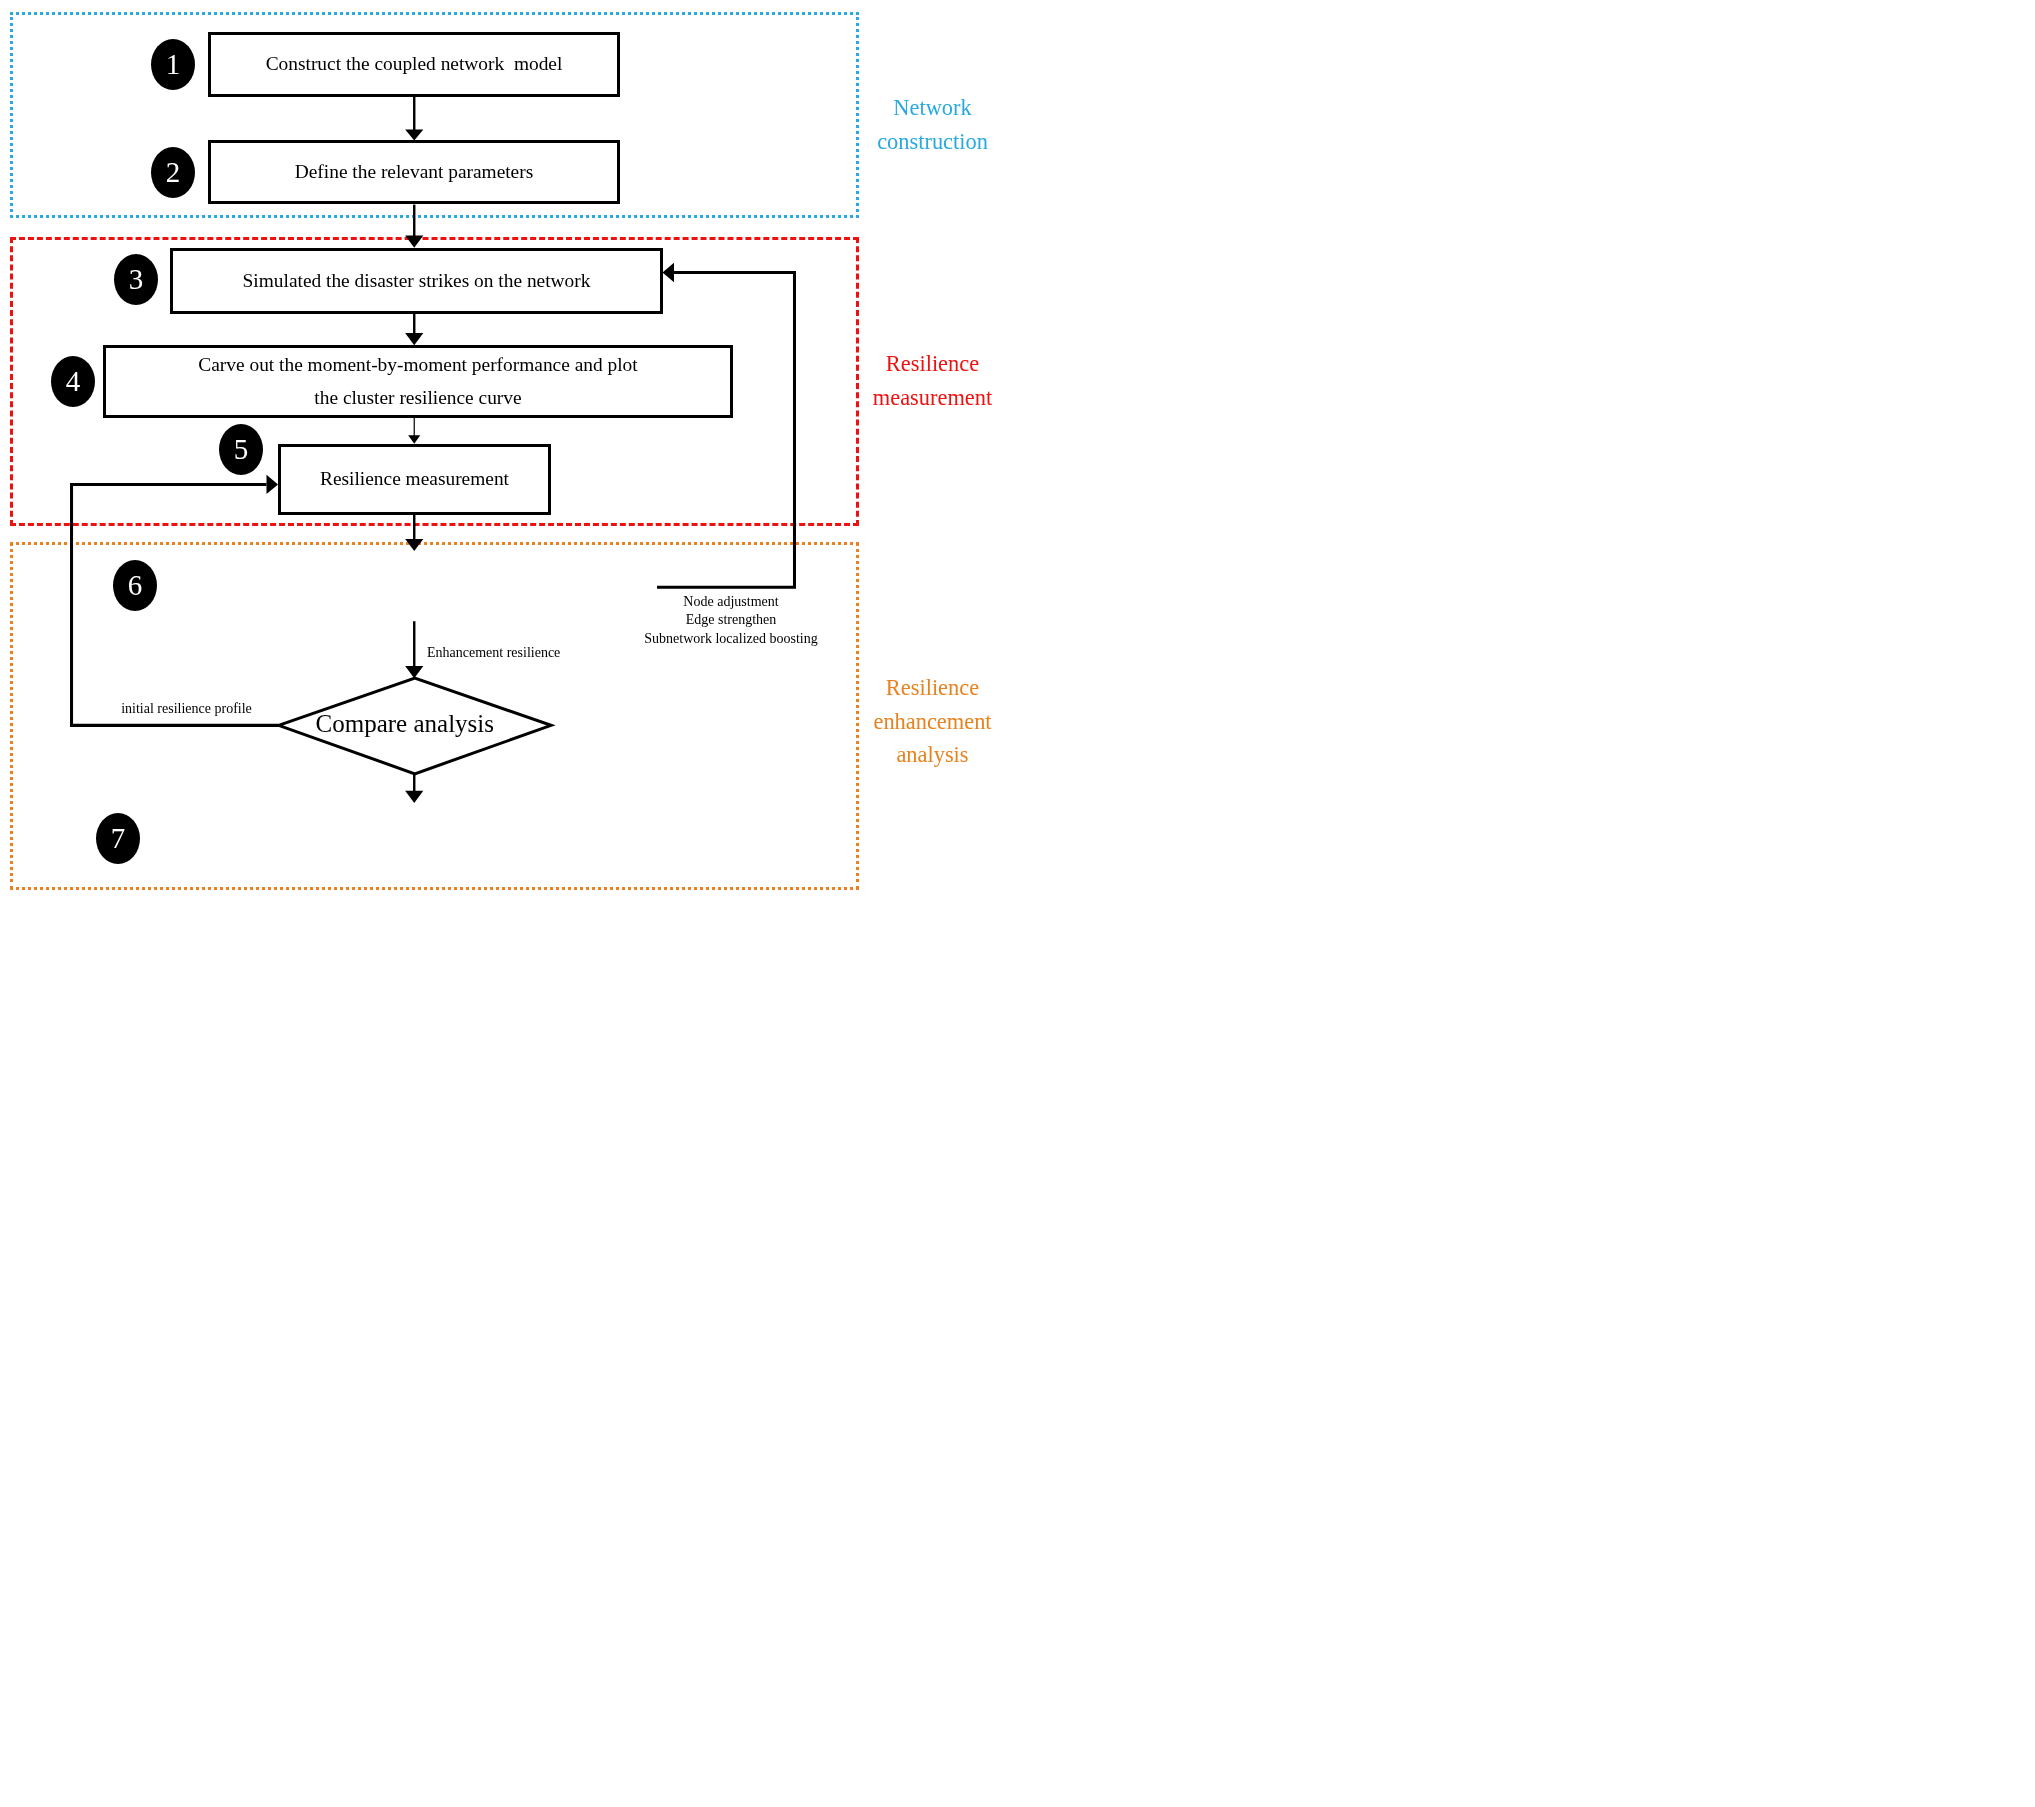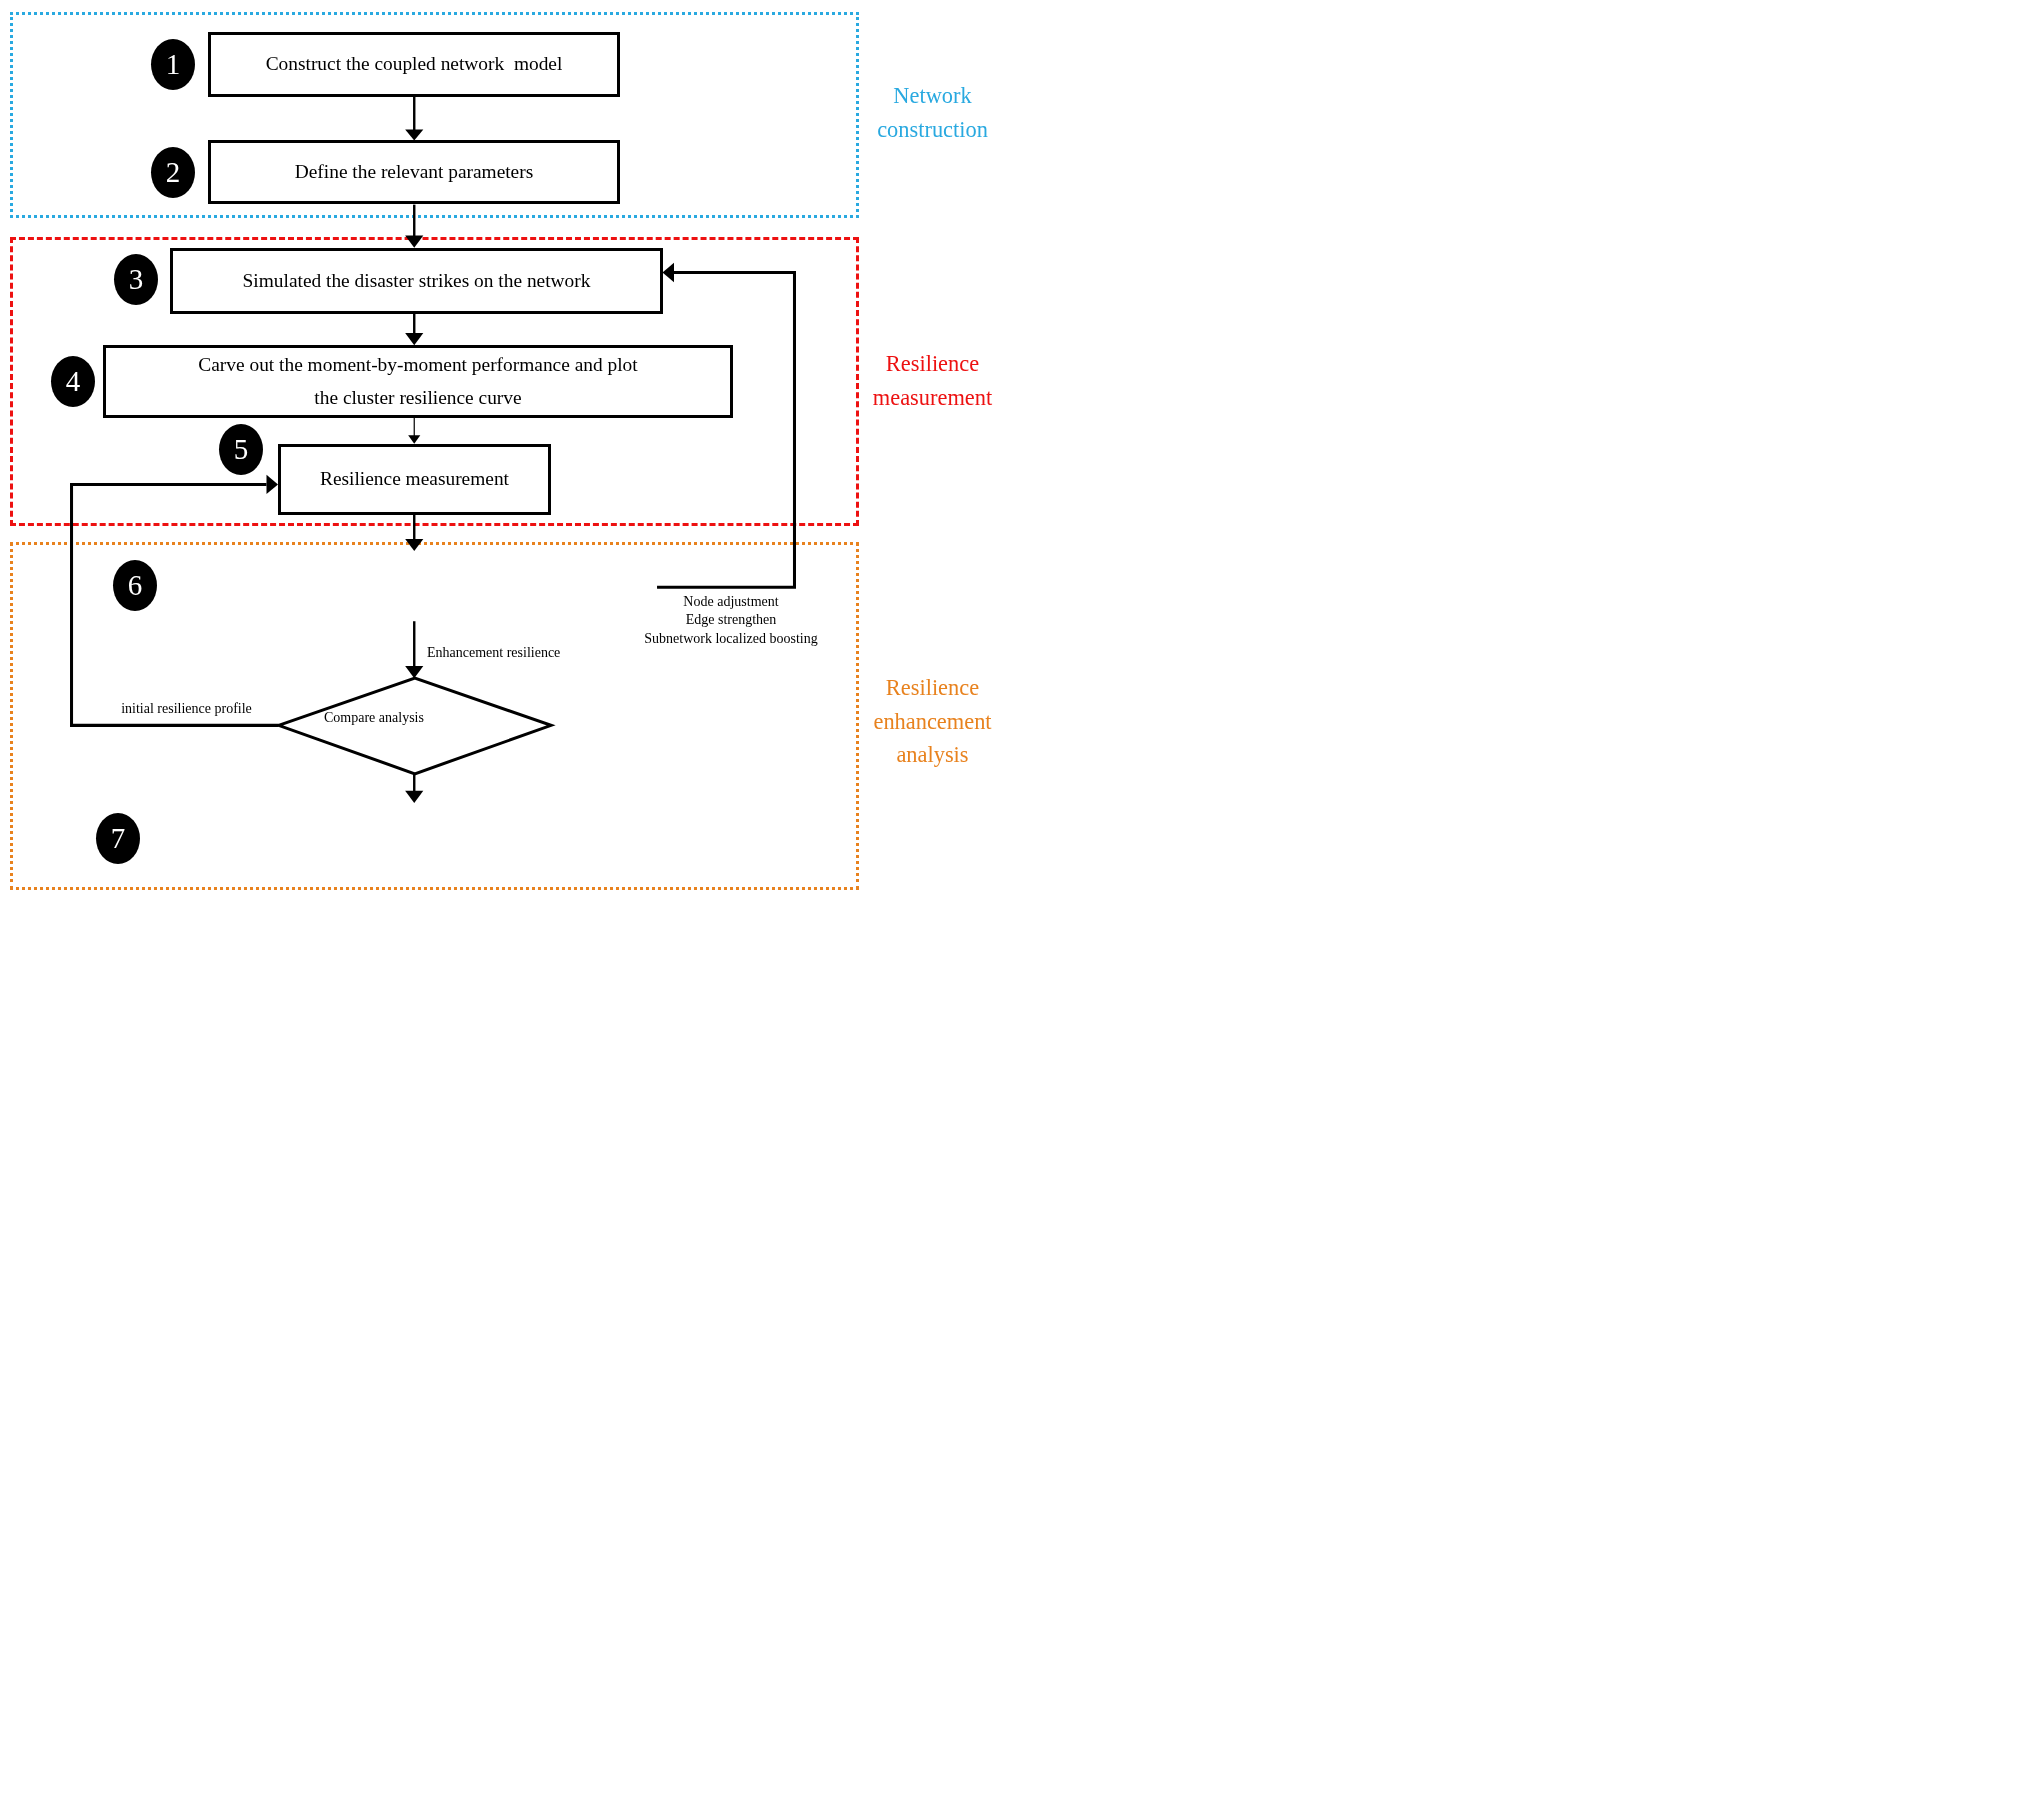--- a/index.html
+++ b/index.html
@@ -49,22 +49,22 @@
     line-height:1.5;
     text-align:center;
     white-space:pre-line;
     z-index:2;
   }
   .side-label.blue  {color:var(--network,#29A9E0);}
   .side-label.red   {color:var(--measurement,#ED1111);}
   .side-label.orange{color:var(--enhancement,#E8821E);}
   .diamond-label{
     position:absolute;
-    left:324px;top:710px;width:182px;
-    font-size:14px;text-align:left;
+    left:312px;top:710px;width:182px;
+    font-size:25px;text-align:right;
     z-index:3;
   }
   .anno{
     position:absolute;
     font-size:14px;
     line-height:1.32;
     z-index:3;
   }
   .anno div{display:block;}
 </style>
@@ -137,21 +137,21 @@
   <div class="diamond-label">Compare analysis</div>
 
   <div class="num" style="left:151px;top:39px;">1</div>
   <div class="num" style="left:151px;top:147px;">2</div>
   <div class="num" style="left:114px;top:254px;">3</div>
   <div class="num" style="left:51px;top:356px;">4</div>
   <div class="num" style="left:219px;top:424px;">5</div>
   <div class="num" style="left:113px;top:560px;">6</div>
   <div class="num" style="left:96px;top:813px;">7</div>
 
-  <div class="side-label blue" style="left:851px;top:79px;">Network
+  <div class="side-label blue" style="left:851px;top:91px;">Network
 construction</div>
   <div class="side-label red" style="left:851px;top:347px;">Resilience
 measurement</div>
   <div class="side-label orange" style="left:851px;top:671px;">Resilience
 enhancement
 analysis</div>
 
   <div class="anno" style="left:610px;top:593px;width:242px;text-align:center;">
     <div>Node adjustment</div>
     <div>Edge strengthen</div>

